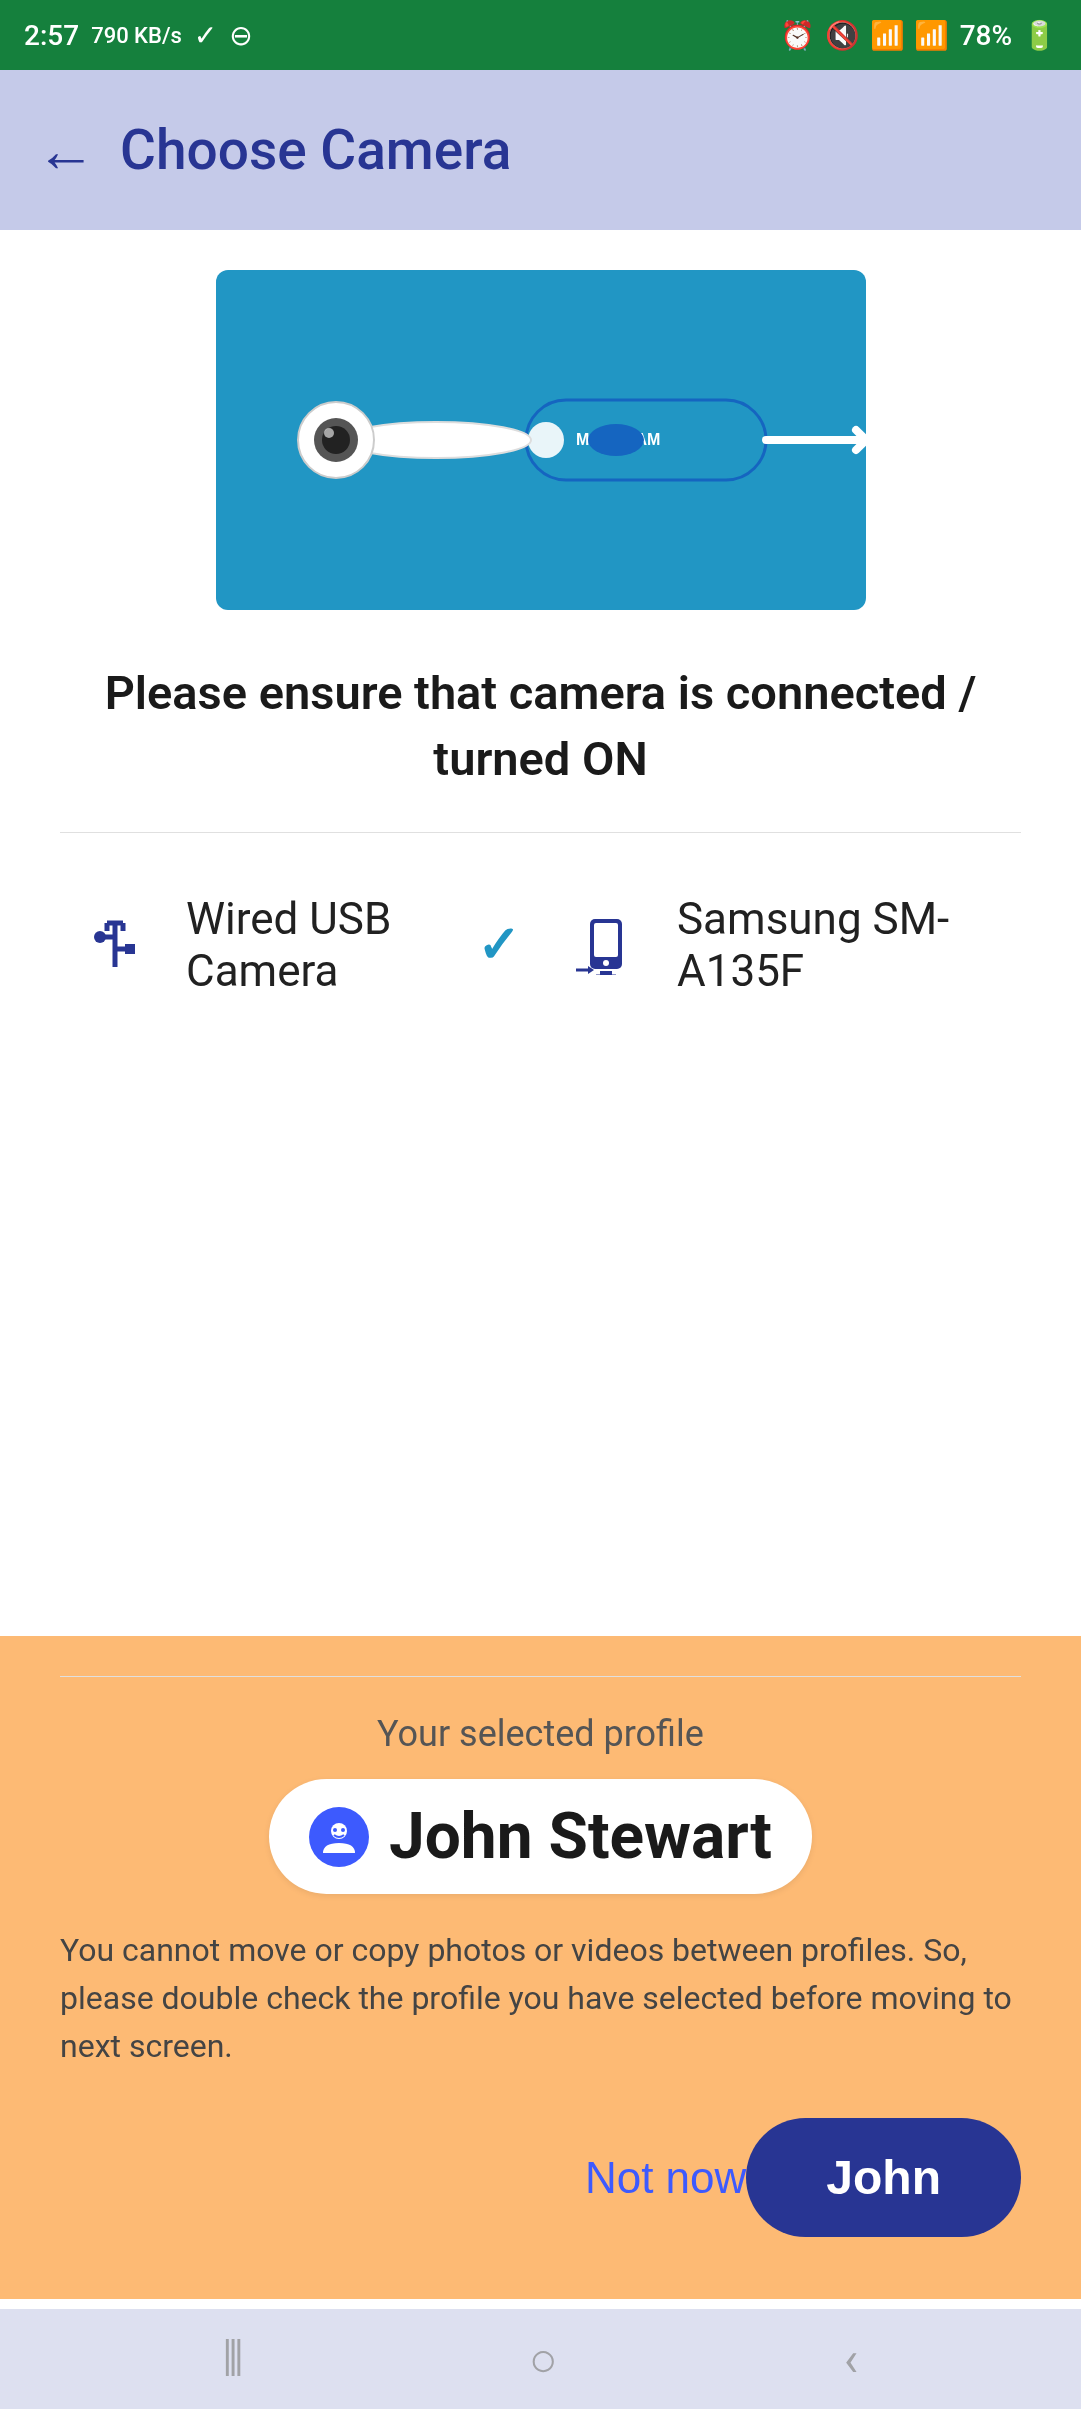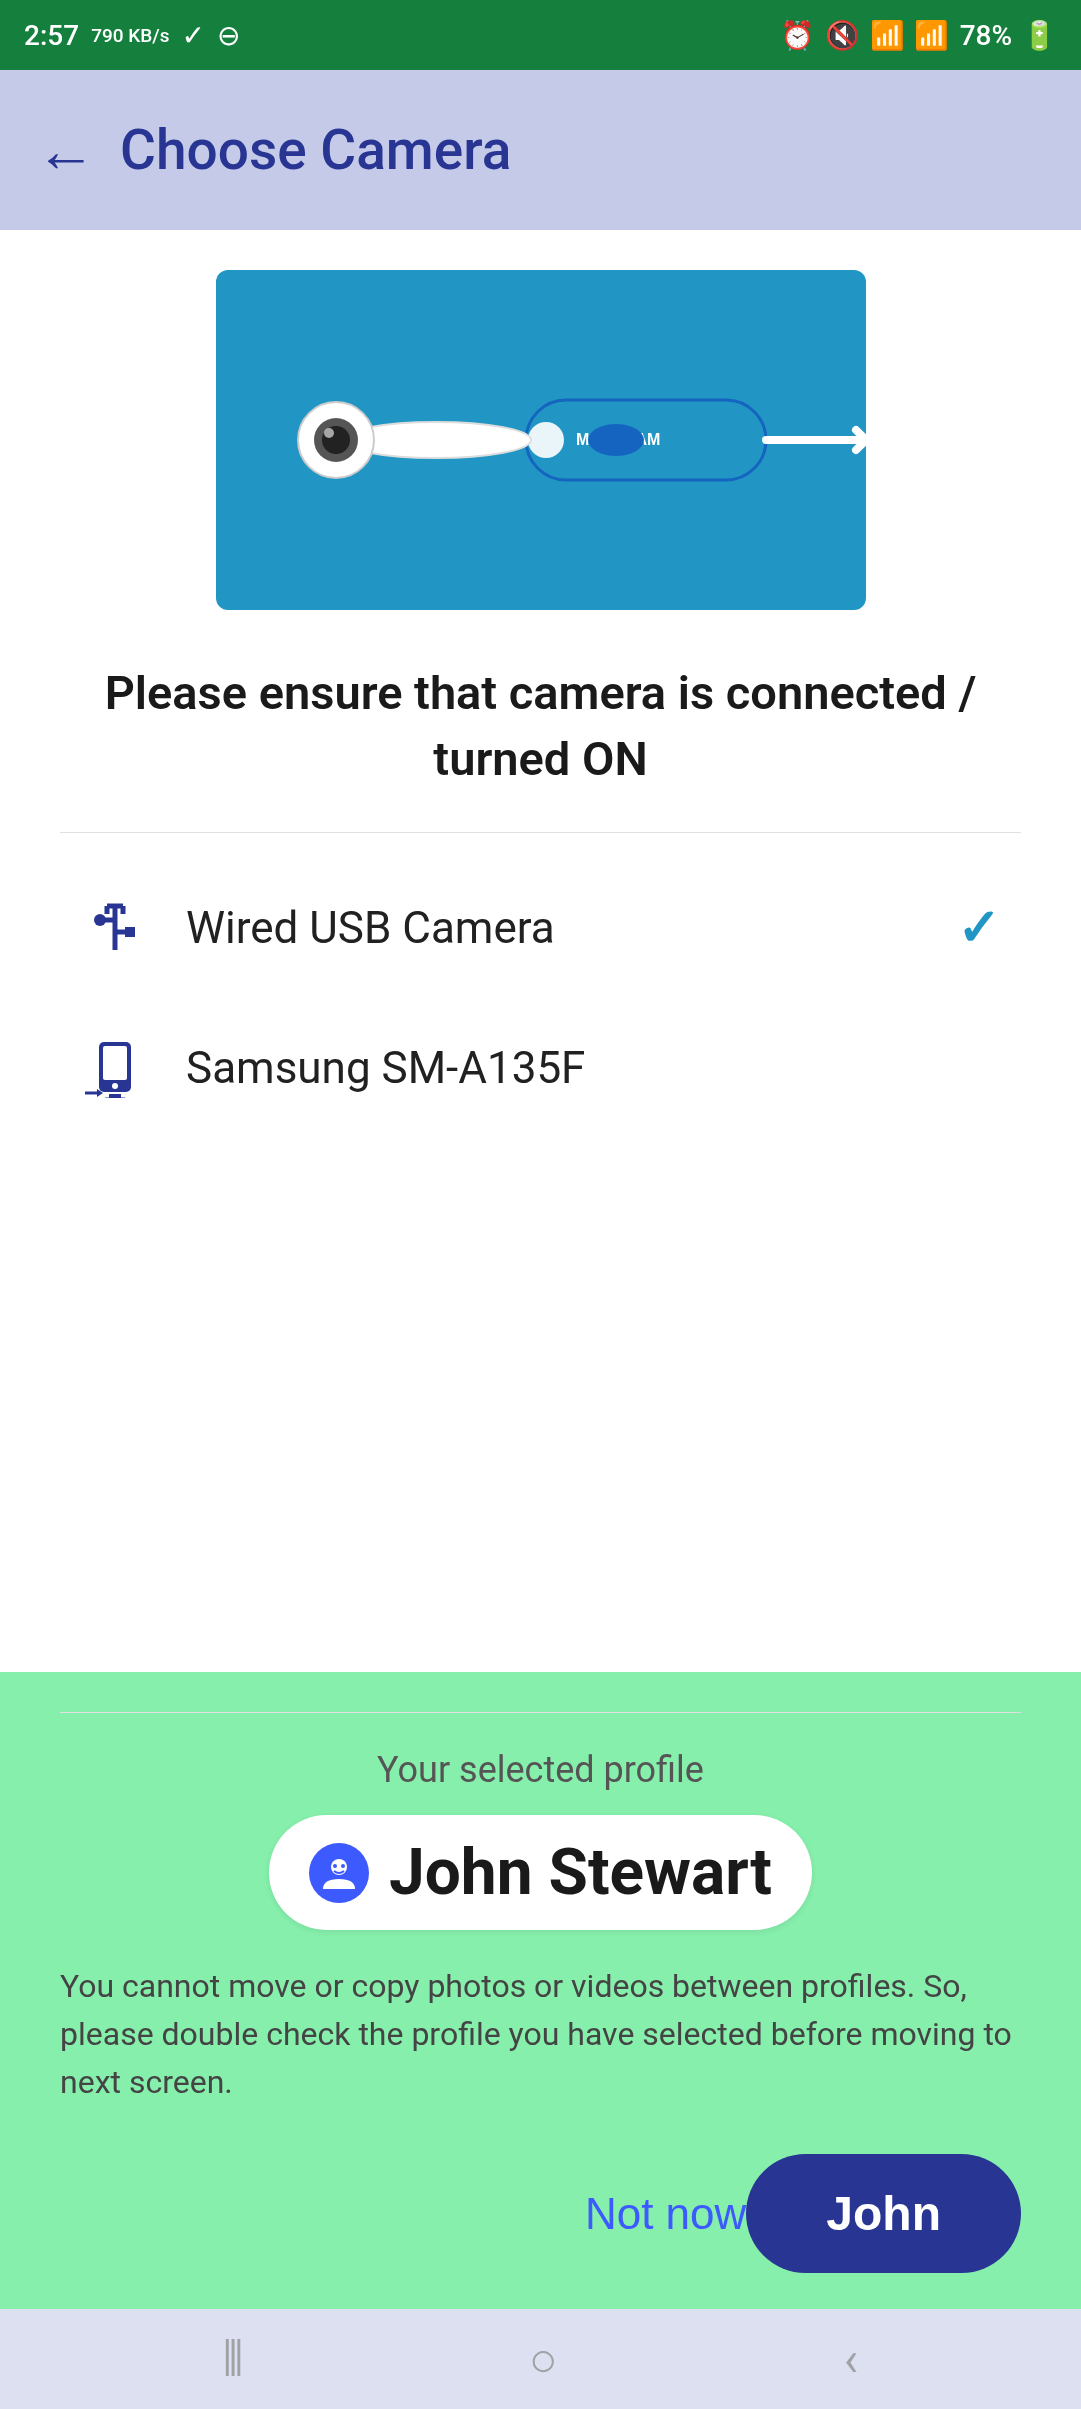--- a/index.html
+++ b/index.html
@@ -101,21 +101,21 @@
     
     .divider {
       height: 1px;
       background: #e0e0e0;
       margin-bottom: 30px;
     }
 
     
     .camera-list {
       display: flex;
-      flex-direction: column;
+      flex-direction: row;
       gap: 10px;
     }
     .camera-item {
       display: flex;
       align-items: center;
       padding: 30px 20px;
       cursor: pointer;
       border-radius: 8px;
     }
     .camera-icon {
@@ -138,23 +138,23 @@
       font-weight: bold;
     }
 
     
     .spacer {
       flex: 1;
     }
 
     
     .bottom-section {
-      background: #86efac;
-      padding: 40px 60px 16px 60px;
-      margin: 0 -60px;
+      background: #fdba74;
+      padding: 40px 60px 42px 60px;
+      margin: 10px -60px;
     }
     .profile-label {
       text-align: center;
       font-size: 36px;
       color: #555;
       margin-bottom: 24px;
     }
     .profile-chip {
       display: flex;
       align-items: center;
@@ -230,21 +230,21 @@
       color: #888;
       opacity: 0.7;
     }
   </style>
 </head>
 <body>
 
 <div class="status-bar">
   <div class="status-left">
     <span>2:57</span>
-    <span style="font-size:19px;">790 KB/s</span>
+    <span style="font-size:22px;">790 KB/s</span>
     <span>✓</span>
     <span>⊖</span>
   </div>
   <div class="status-right">
     <span>⏰</span>
     <span>🔇</span>
     <span>📶</span>
     <span>📶</span>
     <span>78%</span>
     <span>🔋</span>

